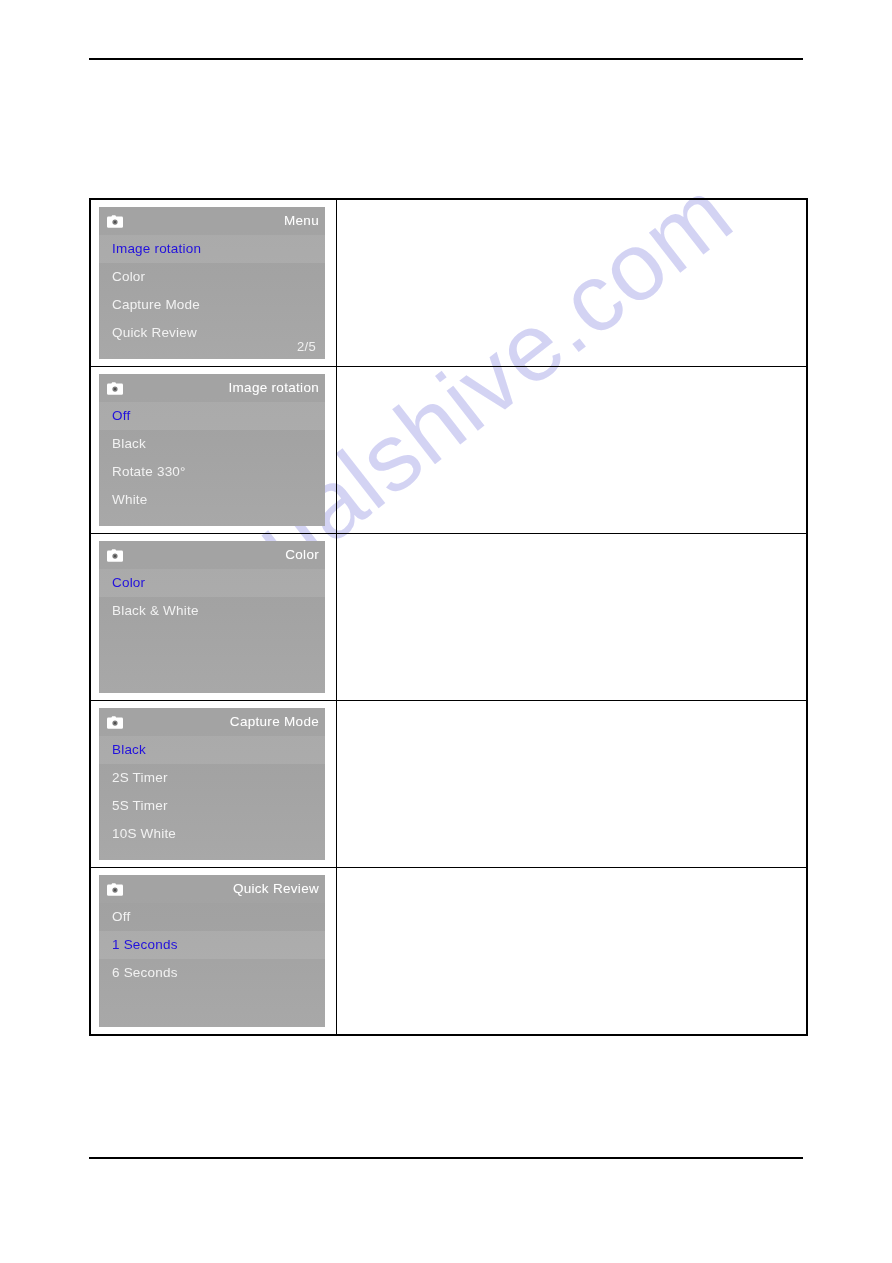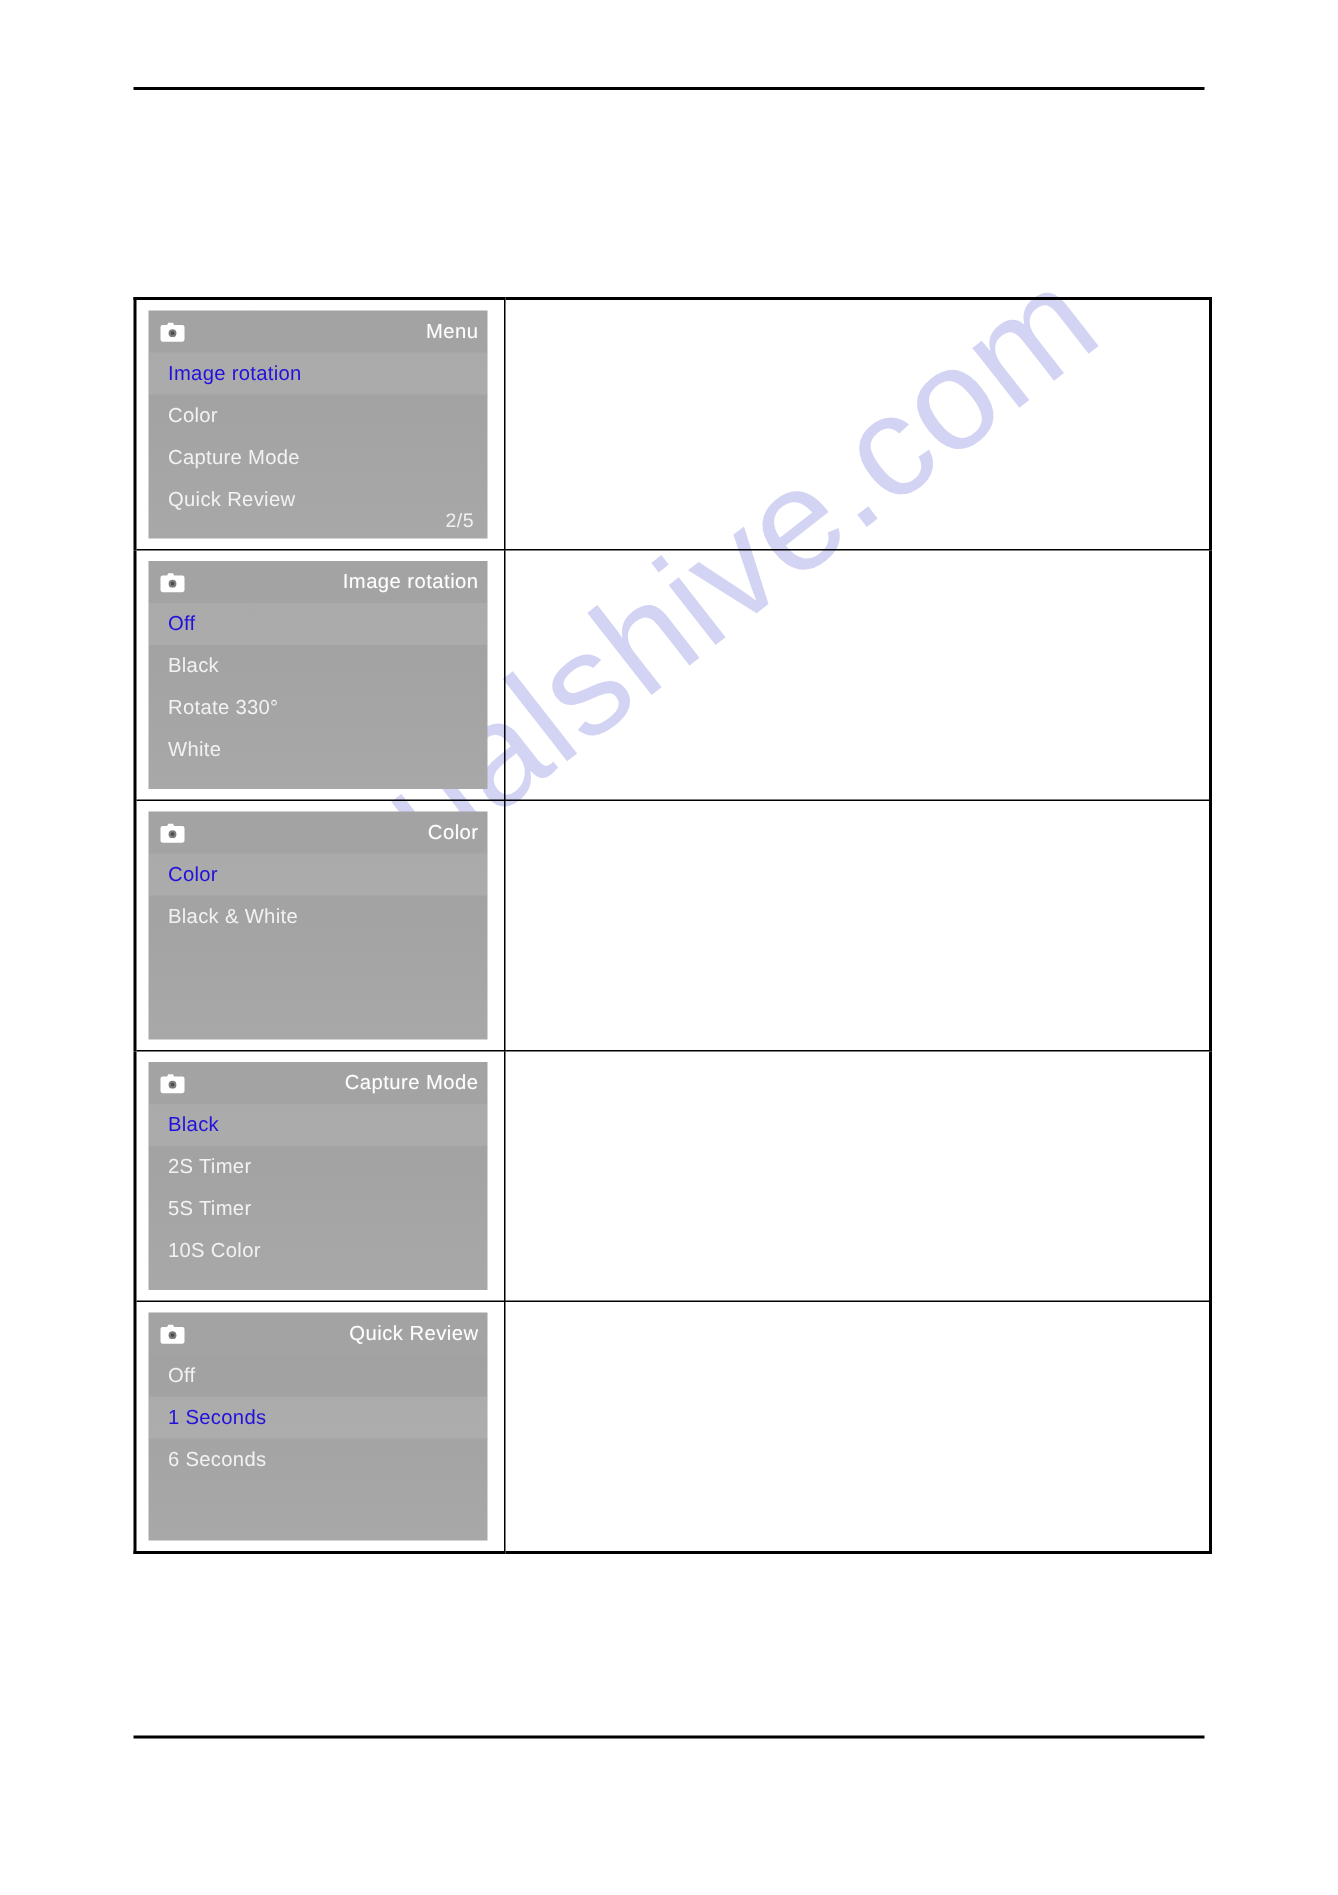--- a/index.html
+++ b/index.html
@@ -260,21 +260,21 @@
                       <circle cx="9" cy="8.1" r="2.6" fill="#7d7d7d"></circle>
                       <circle cx="9" cy="8.1" r="1.2" fill="#4b4b4b"></circle>
                     </svg>
                   </span>
                   <span class="lcd-title">Capture Mode</span>
                 </div>
                 <div class="lcd-list">
                   <div class="lcd-item selected">Black</div>
                   <div class="lcd-item">2S Timer</div>
                   <div class="lcd-item">5S Timer</div>
-                  <div class="lcd-item">10S Color</div>
+                  <div class="lcd-item">10S White</div>
                 </div>
               </div>
             </div>
           </td>
           <td class="col-desc">
             <div class="desc-cell-inner"></div>
           </td>
         </tr>
         <tr>
           <td class="col-screen">

